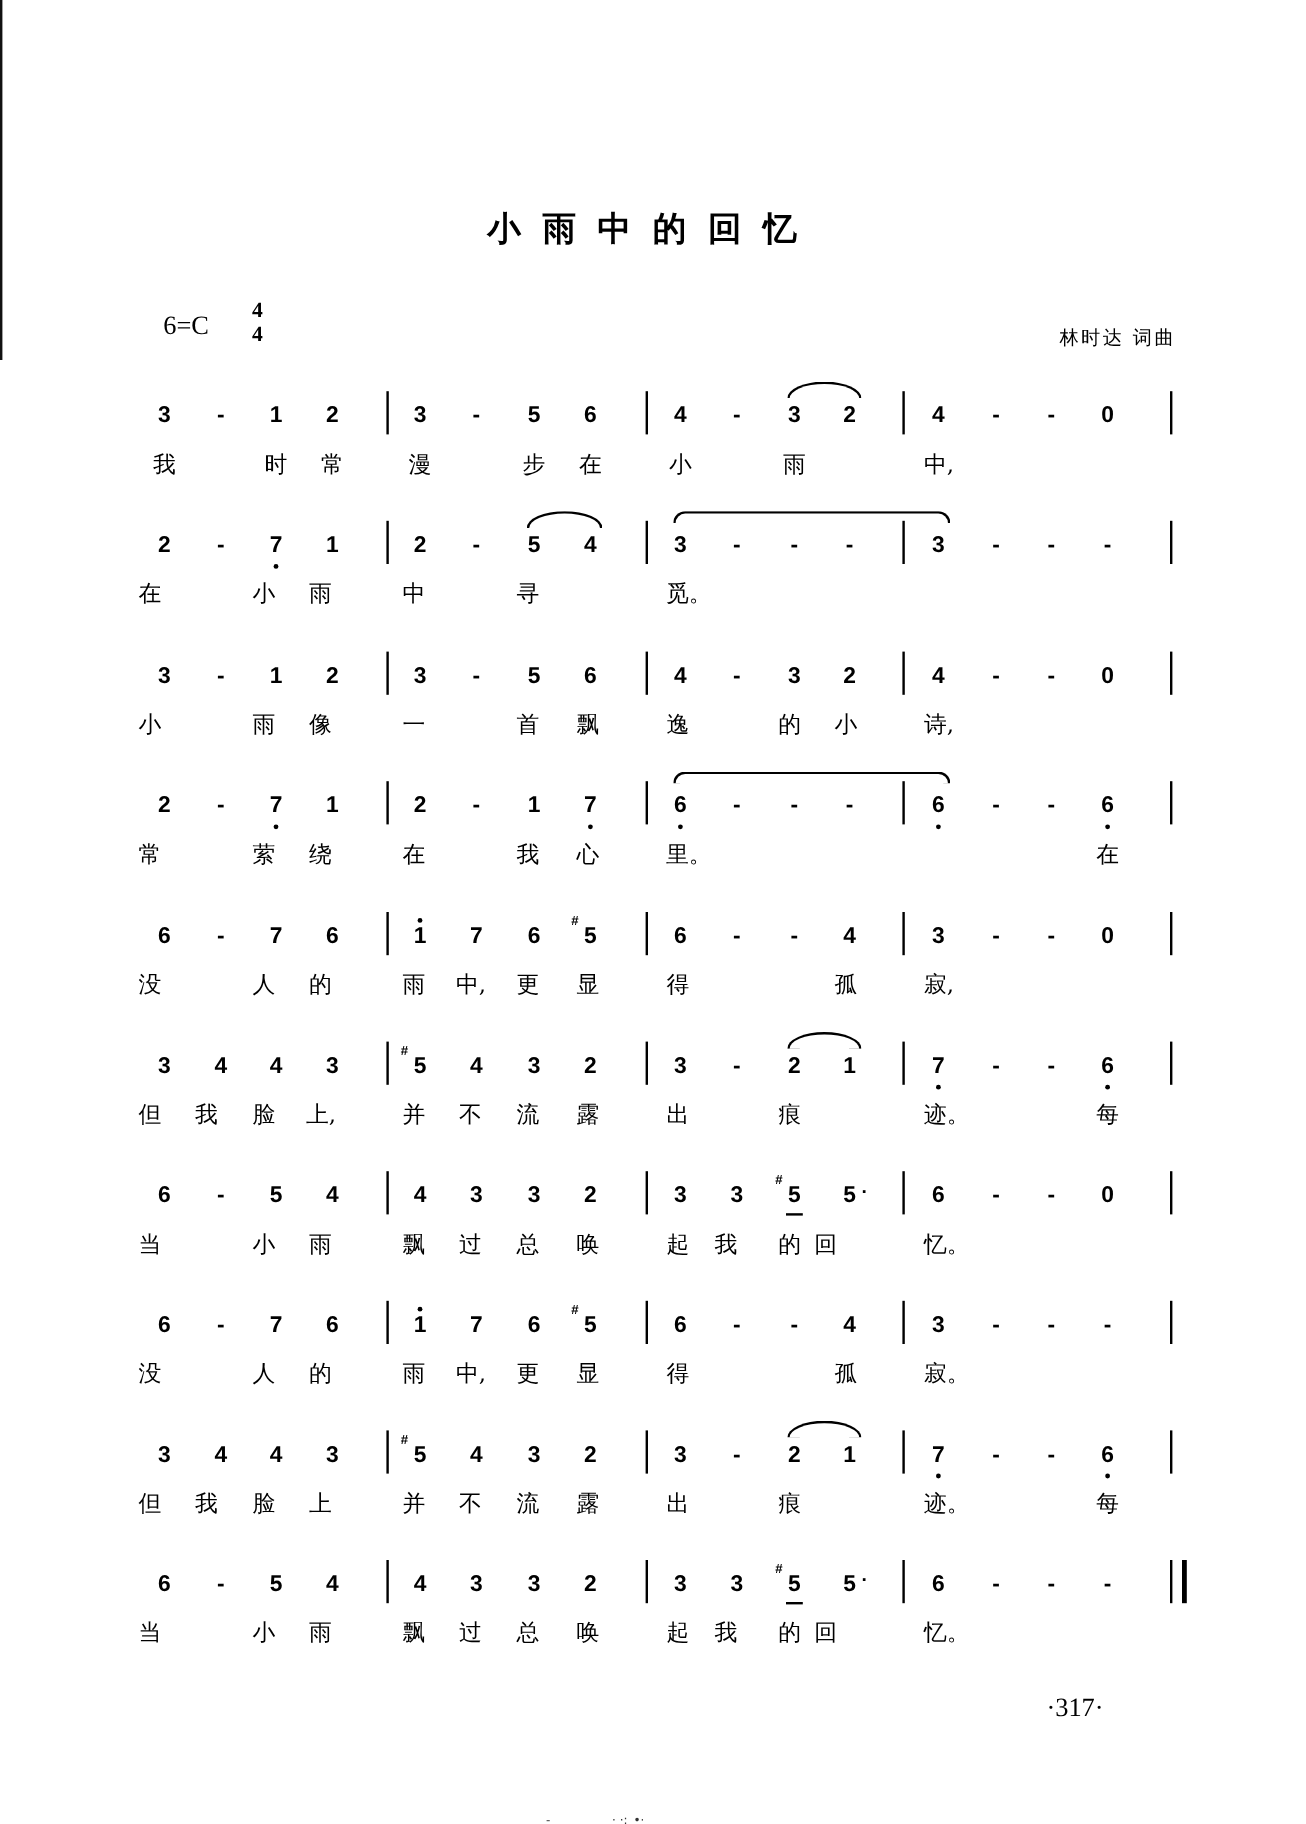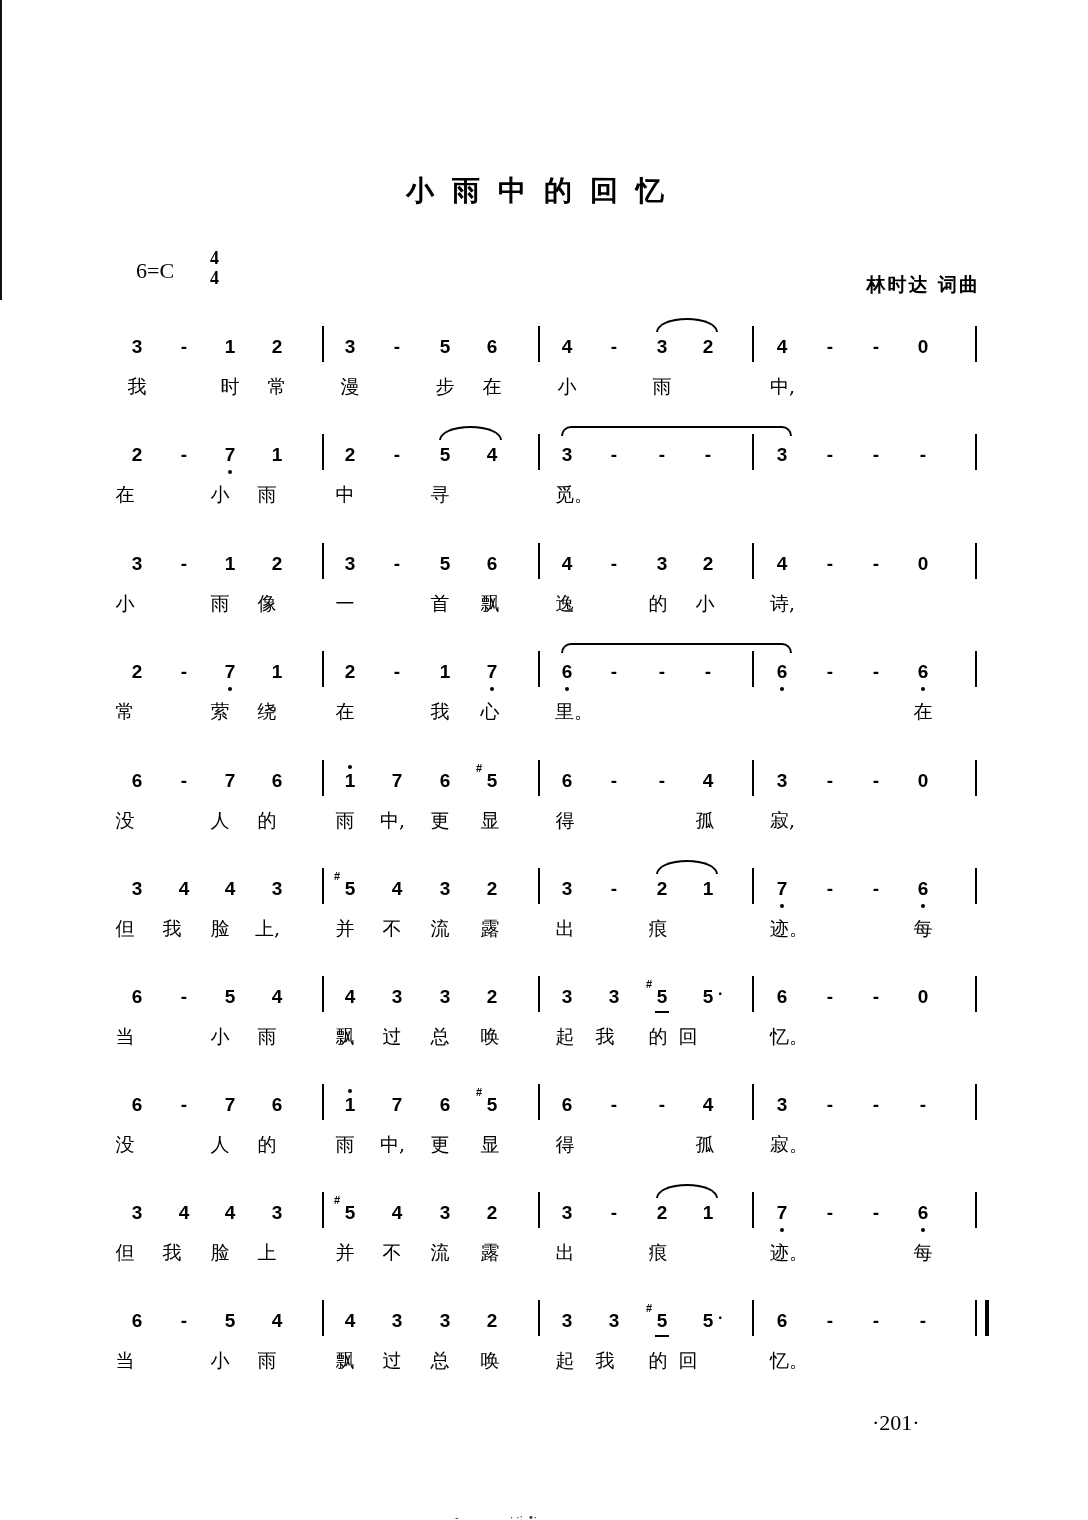--- a/index.html
+++ b/index.html
@@ -4,21 +4,21 @@
 <style>
   html, body { margin:0; padding:0; background:#fff; }
   body { width:1088px; height:1520px; position:relative; overflow:hidden; color:#000;
          font-family:"DejaVu Sans", sans-serif; }
   .page-edge { position:absolute; left:0; top:0; width:2px; height:300px; background:#111; }
   .title { position:absolute; left:0; width:1088px; top:172px; text-align:center;
            font-family:"DejaVu Serif", serif; font-size:28px; letter-spacing:18px; font-weight:bold; }
   .key { position:absolute; left:136px; top:258px; font-family:"Liberation Serif", serif; font-size:22px; }
   .timesig { position:absolute; left:210px; top:248px; font-family:"Liberation Serif", serif;
              font-size:18px; font-weight:bold; line-height:20px; text-align:center; }
-  .author { position:absolute; right:108px; top:272px; font-size:19px; font-weight:bold; letter-spacing:2px; }
+  .author { position:absolute; right:108px; top:272px; font-size:16px; font-weight:normal; letter-spacing:2px; }
   .row { position:absolute; left:0; width:1088px; height:80px; }
   .note { position:absolute; width:24px; margin-left:-12px; text-align:center; top:-12px;
           font-family:"Liberation Sans", sans-serif; font-weight:bold; font-size:19px; }
   .note .dotb { position:absolute; left:10px; top:26px; width:4px; height:4px; border-radius:50%; background:#000; }
   .note .dott { position:absolute; left:10px; top:-5px; width:4px; height:4px; border-radius:50%; background:#000; }
   .note .ul { position:absolute; left:5px; right:5px; top:25px; height:2px; background:#000; }
   .note .sharp { position:absolute; left:-4px; top:-8px; font-size:11px; }
   .note .aug { position:absolute; left:22px; top:-1px; font-size:16px; }
   .bar { position:absolute; width:2px; height:36px; top:-22px; background:#000; }
   .bar.double { width:8px; border-left:2px solid #000; border-right:4px solid #000; background:transparent; }
@@ -365,15 +365,15 @@
       <div class="lyric" style="left: 440px;">总</div>
       <div class="lyric" style="left: 490px;">唤</div>
       <div class="lyric" style="left: 565px;">起</div>
       <div class="lyric" style="left: 605px;">我</div>
       <div class="lyric" style="left: 658px;">的</div>
       <div class="lyric" style="left: 688px;">回</div>
       <div class="lyric" style="left: 782px;">忆。</div>
     </div>
   </div>
 
-<div class="pagenum">·201·</div>
+<div class="pagenum">·317·</div>
 <div class="scan" style="left:455px">-</div>
 <div class="scan" style="left:510px">· ·:¸•·</div>
 
 </body></html>

